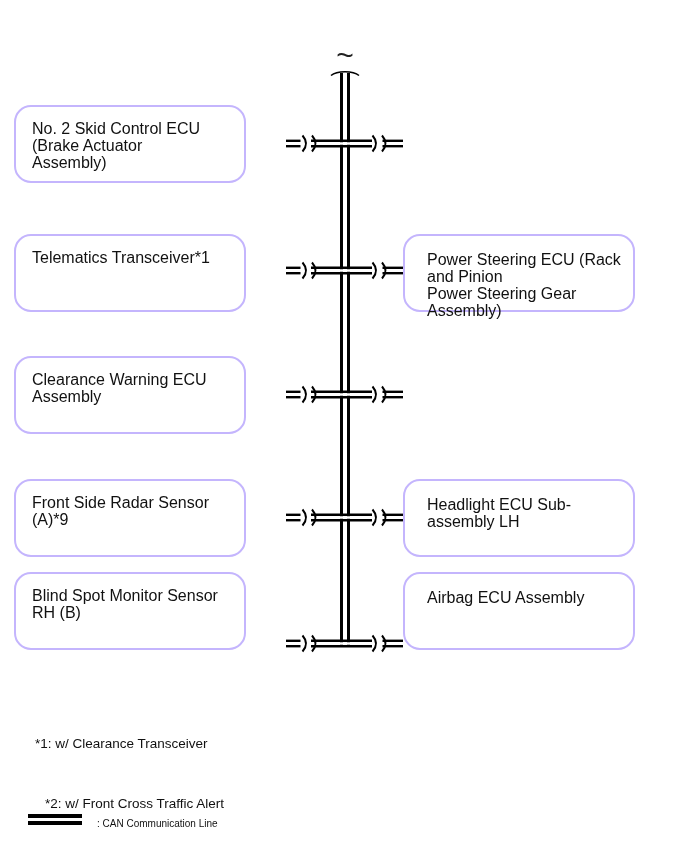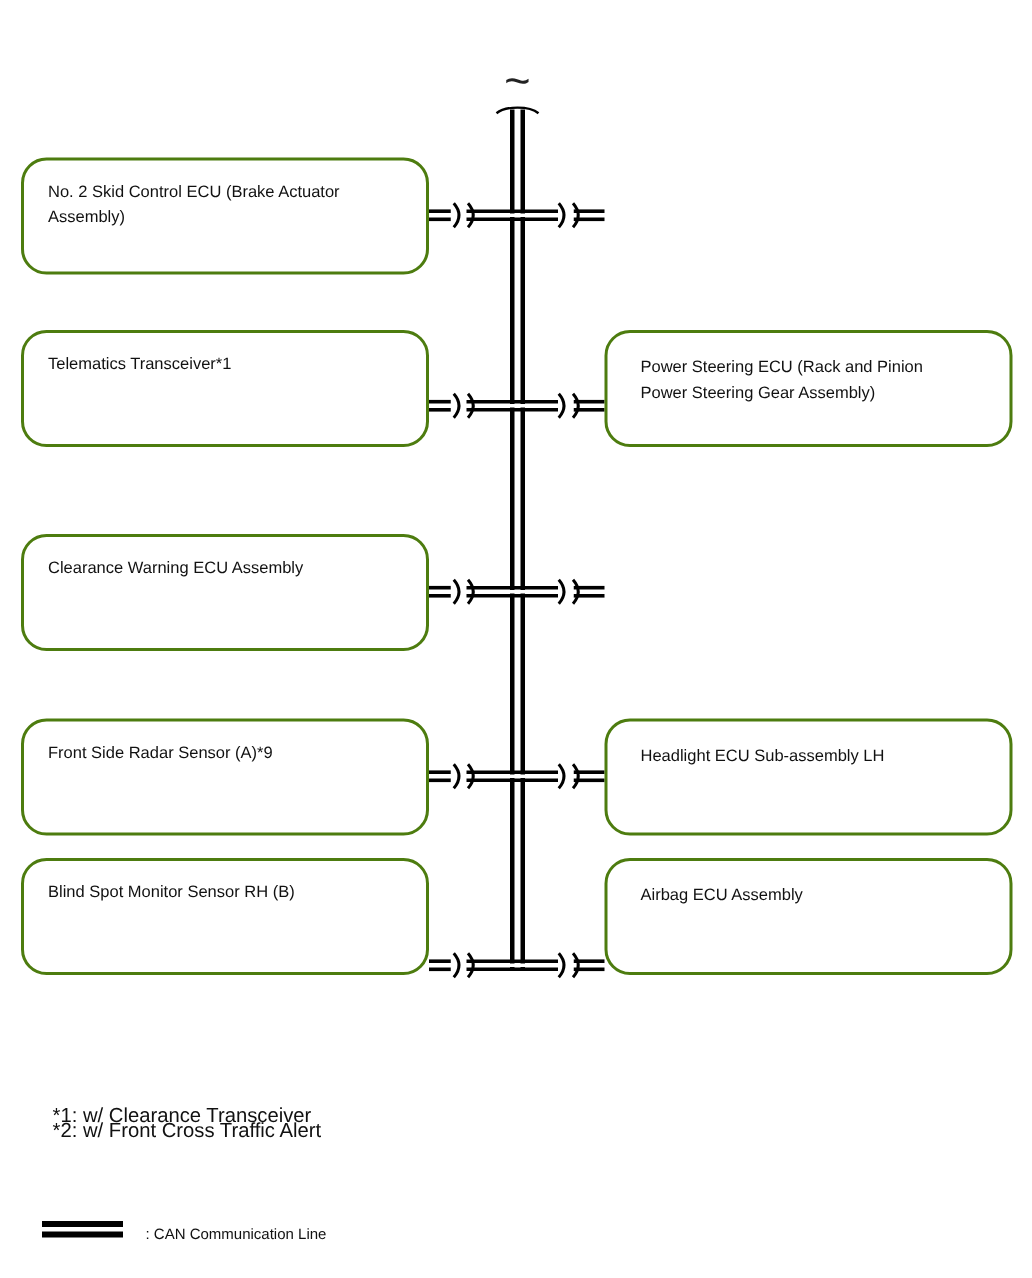--- a/index.html
+++ b/index.html
@@ -4,30 +4,30 @@
 <style>
   html,body{margin:0;padding:0;background:#fff;}
   .page{position:relative;width:688px;height:852px;background:#ffffff;
         font-family:"Liberation Sans",sans-serif;color:#111;overflow:hidden;}
   .wires{position:absolute;left:0;top:0;}
   .wires .dl{stroke:#000;stroke-width:2.4;}
   .wires .bus{stroke:#000;stroke-width:3;}
   .wires .wl{stroke:#fff;stroke-width:2.4;}
   .wires .arc{stroke:#000;stroke-width:2;fill:none;}
   .wires .cap{stroke:#000;stroke-width:1.6;fill:none;}
-  .ecu-box{position:absolute;box-sizing:border-box;width:272px;height:78px;
-           background:#fff;border:2px solid #4d7c0f;border-radius:17px;
-           font-size:11px;line-height:17px;white-space:pre-line;}
+  .ecu-box{position:absolute;box-sizing:border-box;width:232px;height:78px;
+           background:#fff;border:2px solid #c4b5fd;border-radius:17px;
+           font-size:16px;line-height:17px;white-space:pre-line;}
   .ecu-box.left{left:14px;padding:13px 4px 0 16px;}
   .ecu-box.right{left:403px;padding:15px 12px 0 22px;}
-  .r1{top:105px;} .r2{top:220px;} .r3{top:356px;} .r4{top:479px;} .r5{top:572px;}
+  .r1{top:105px;} .r2{top:234px;} .r3{top:356px;} .r4{top:479px;} .r5{top:572px;}
   .tilde{position:absolute;left:330px;top:40px;width:30px;height:30px;
          font-size:30px;line-height:30px;text-align:center;color:#222;}
   .footnote{position:absolute;left:35px;font-size:13.5px;line-height:16px;}
-  .fn1{top:736px;} .fn2{top:746px;}
+  .fn1{top:736px;} .fn2{top:796px;margin-left:10px;}
   .legend-symbol{position:absolute;left:28px;top:814px;width:54px;height:11px;
                  box-sizing:border-box;border-top:4px solid #000;border-bottom:4px solid #000;}
   .legend-label{position:absolute;left:97px;top:816px;font-size:10px;line-height:16px;}
 </style>
 </head>
 <body>
 
 <div class="page">
 
   <svg class="wires" width="688" height="852" viewBox="0 0 688 852">

